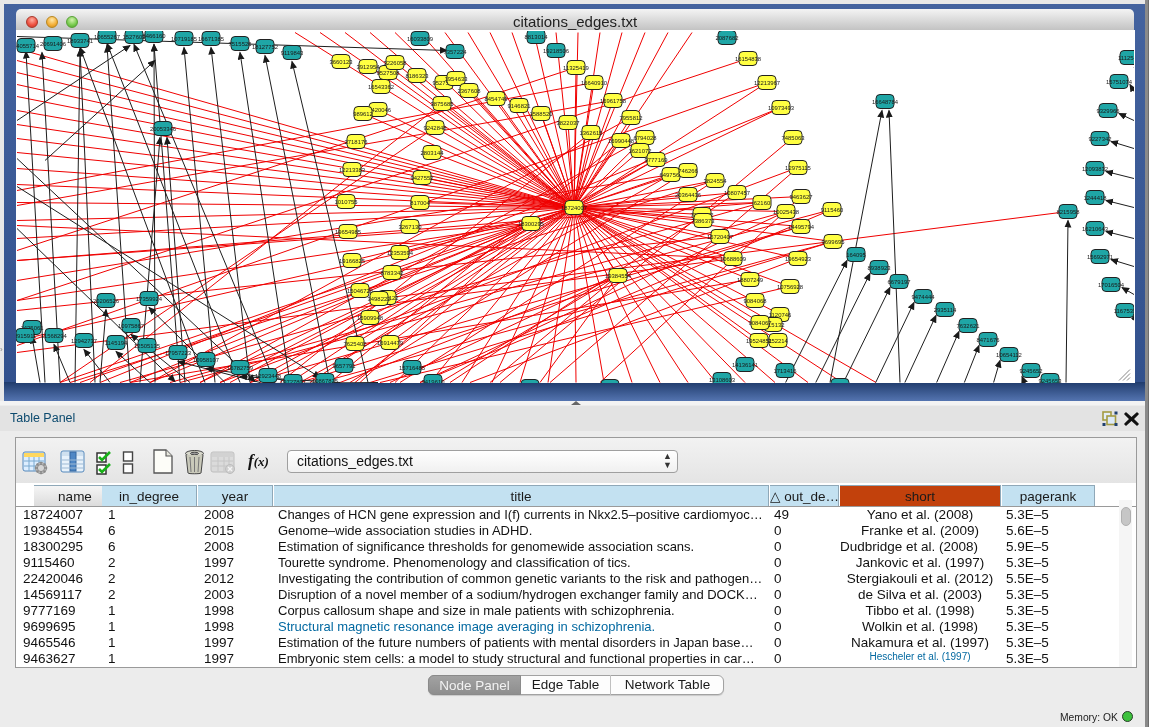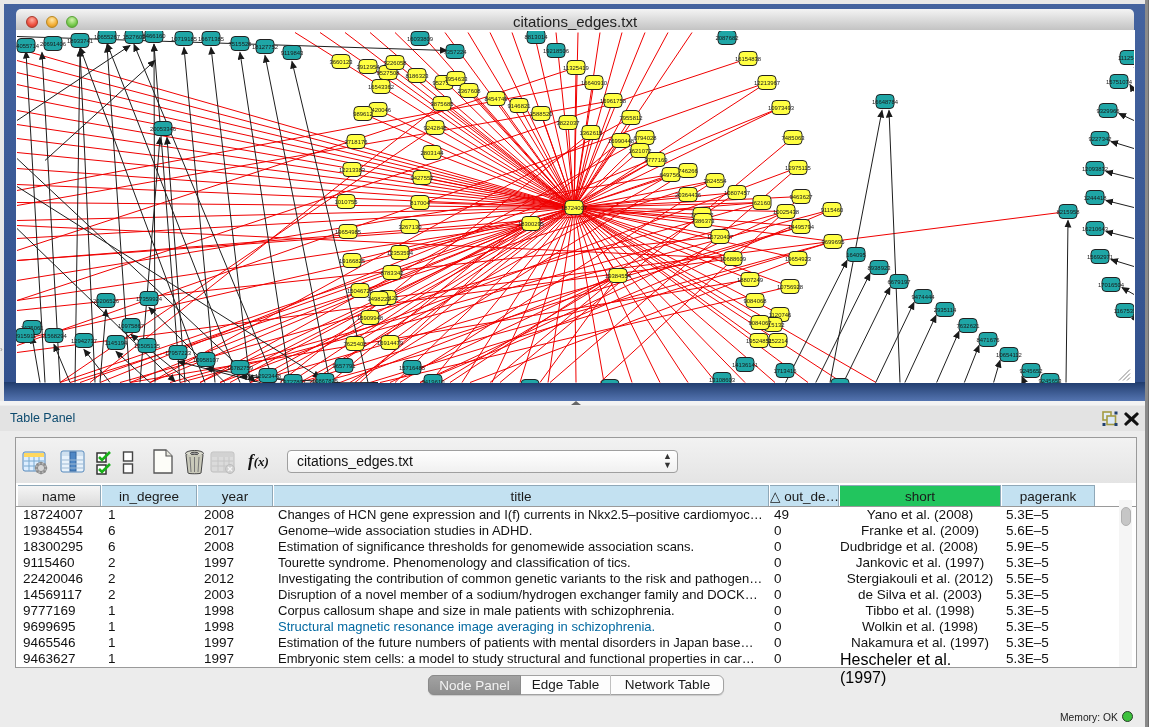--- a/index.html
+++ b/index.html
@@ -622,38 +622,38 @@
         <line x1="18" y1="18" x2="22" y2="22"></line>
         <line x1="22" y1="18" x2="18" y2="22"></line>
       </g>
 </svg></div>
 <div style="position:absolute;left:248px;top:451px;font-family:'Liberation Serif',serif;font-style:italic;font-weight:bold;font-size:17px;color:#111">f<span style="font-size:13px">(x)</span></div>
 
 <div style="position:absolute;left:287px;top:450px;width:391px;height:23px;background:linear-gradient(#ffffff,#f0f0f0);border:1px solid #9f9f9f;border-radius:4px"></div>
 <div style="position:absolute;left:297px;top:453px;font-size:14px;color:#111">citations_edges.txt</div>
 <div style="position:absolute;left:663px;top:452px;font-size:9px;color:#333;line-height:9px">▲<br>▼</div>
 
-<div style="position:absolute;left:18px;top:485px;width:83px;height:21px;background:linear-gradient(#f5f5f5,#dcdcdc);border-right:1px solid #8fa8b8;border-top:1px solid #8fa8b8;text-align:center;line-height:21px;font-size:13.5px;color:#1a1a1a;white-space:nowrap;overflow:hidden">name</div>
+<div style="position:absolute;left:34px;top:485px;width:83px;height:21px;background:linear-gradient(#f5f5f5,#dcdcdc);border-right:1px solid #8fa8b8;border-top:1px solid #8fa8b8;text-align:center;line-height:21px;font-size:13.5px;color:#1a1a1a;white-space:nowrap;overflow:hidden">name</div>
 <div style="position:absolute;left:102px;top:485px;width:95px;height:21px;background:#c3e1f1;border-right:1px solid #8fa8b8;border-top:1px solid #8fa8b8;text-align:center;line-height:21px;font-size:13.5px;color:#1a1a1a;white-space:nowrap;overflow:hidden">in_degree</div>
 <div style="position:absolute;left:198px;top:485px;width:75px;height:21px;background:#c3e1f1;border-right:1px solid #8fa8b8;border-top:1px solid #8fa8b8;text-align:center;line-height:21px;font-size:13.5px;color:#1a1a1a;white-space:nowrap;overflow:hidden">year</div>
 <div style="position:absolute;left:274px;top:485px;width:495px;height:21px;background:#c3e1f1;border-right:1px solid #8fa8b8;border-top:1px solid #8fa8b8;text-align:center;line-height:21px;font-size:13.5px;color:#1a1a1a;white-space:nowrap;overflow:hidden">title</div>
 <div style="position:absolute;left:770px;top:485px;width:69px;height:21px;background:#c3e1f1;border-right:1px solid #8fa8b8;border-top:1px solid #8fa8b8;text-align:center;line-height:21px;font-size:13.5px;color:#1a1a1a;white-space:nowrap;overflow:hidden">△ out_de…</div>
-<div style="position:absolute;left:840px;top:485px;width:161px;height:21px;background:#22c55e;border-right:1px solid #8fa8b8;border-top:1px solid #8fa8b8;text-align:center;line-height:21px;font-size:13.5px;color:#1a1a1a;white-space:nowrap;overflow:hidden">short</div>
+<div style="position:absolute;left:840px;top:485px;width:161px;height:21px;background:#c2410c;border-right:1px solid #8fa8b8;border-top:1px solid #8fa8b8;text-align:center;line-height:21px;font-size:13.5px;color:#1a1a1a;white-space:nowrap;overflow:hidden">short</div>
 <div style="position:absolute;left:1002px;top:485px;width:93px;height:21px;background:#c3e1f1;border-right:1px solid #8fa8b8;border-top:1px solid #8fa8b8;text-align:center;line-height:21px;font-size:13.5px;color:#1a1a1a;white-space:nowrap;overflow:hidden">pagerank</div>
 <div style="position:absolute;left:16px;top:506px;width:1120px;height:1px;background:#9a9a9a"></div>
 <div style="position:absolute;left:23px;top:507px;font-size:13.5px;color:#111">18724007</div>
 <div style="position:absolute;left:108px;top:507px;font-size:13.5px;color:#111">1</div>
 <div style="position:absolute;left:204px;top:507px;font-size:13.5px;color:#111">2008</div>
 <div style="position:absolute;left:278px;top:507px;font-size:13px;color:#111;width:492px;white-space:nowrap;overflow:hidden">Changes of HCN gene expression and I(f) currents in Nkx2.5–positive cardiomyoc…</div>
 <div style="position:absolute;left:774px;top:507px;font-size:13.5px;color:#111">49</div>
 <div style="position:absolute;left:840px;top:507px;width:160px;text-align:center;font-size:13.5px;color:#111">Yano et al. (2008)</div>
 <div style="position:absolute;left:1006px;top:507px;font-size:13.5px;color:#111">5.3E–5</div>
 <div style="position:absolute;left:23px;top:523px;font-size:13.5px;color:#111">19384554</div>
 <div style="position:absolute;left:108px;top:523px;font-size:13.5px;color:#111">6</div>
-<div style="position:absolute;left:204px;top:523px;font-size:13.5px;color:#111">2017</div>
+<div style="position:absolute;left:204px;top:523px;font-size:13.5px;color:#111">2015</div>
 <div style="position:absolute;left:278px;top:523px;font-size:13px;color:#111;width:492px;white-space:nowrap;overflow:hidden">Genome–wide association studies in ADHD.</div>
 <div style="position:absolute;left:774px;top:523px;font-size:13.5px;color:#111">0</div>
 <div style="position:absolute;left:840px;top:523px;width:160px;text-align:center;font-size:13.5px;color:#111">Franke et al. (2009)</div>
 <div style="position:absolute;left:1006px;top:523px;font-size:13.5px;color:#111">5.6E–5</div>
 <div style="position:absolute;left:23px;top:539px;font-size:13.5px;color:#111">18300295</div>
 <div style="position:absolute;left:108px;top:539px;font-size:13.5px;color:#111">6</div>
 <div style="position:absolute;left:204px;top:539px;font-size:13.5px;color:#111">2008</div>
 <div style="position:absolute;left:278px;top:539px;font-size:13px;color:#111;width:492px;white-space:nowrap;overflow:hidden">Estimation of significance thresholds for genomewide association scans.</div>
 <div style="position:absolute;left:774px;top:539px;font-size:13.5px;color:#111">0</div>
 <div style="position:absolute;left:840px;top:539px;width:160px;text-align:left;font-size:13.5px;color:#111">Dudbridge et al. (2008)</div>
@@ -698,21 +698,21 @@
 <div style="position:absolute;left:204px;top:635px;font-size:13.5px;color:#111">1997</div>
 <div style="position:absolute;left:278px;top:635px;font-size:13px;color:#111;width:492px;white-space:nowrap;overflow:hidden">Estimation of the future numbers of patients with mental disorders in Japan base…</div>
 <div style="position:absolute;left:774px;top:635px;font-size:13.5px;color:#111">0</div>
 <div style="position:absolute;left:840px;top:635px;width:160px;text-align:center;font-size:13.5px;color:#111">Nakamura et al. (1997)</div>
 <div style="position:absolute;left:1006px;top:635px;font-size:13.5px;color:#111">5.3E–5</div>
 <div style="position:absolute;left:23px;top:651px;font-size:13.5px;color:#111">9463627</div>
 <div style="position:absolute;left:108px;top:651px;font-size:13.5px;color:#111">1</div>
 <div style="position:absolute;left:204px;top:651px;font-size:13.5px;color:#111">1997</div>
 <div style="position:absolute;left:278px;top:651px;font-size:13px;color:#111;width:492px;white-space:nowrap;overflow:hidden">Embryonic stem cells: a model to study structural and functional properties in car…</div>
 <div style="position:absolute;left:774px;top:651px;font-size:13.5px;color:#111">0</div>
-<div style="position:absolute;left:840px;top:651px;width:160px;font-size:16px;color:#000000">Hescheler et al. (1997)</div>
+<div style="position:absolute;left:840px;top:651px;width:160px;text-align:center;font-size:10px;color:#0369a1">Hescheler et al. (1997)</div>
 <div style="position:absolute;left:1006px;top:651px;font-size:13.5px;color:#111">5.3E–5</div>
 
 <div style="position:absolute;left:1119px;top:500px;width:13px;height:167px;background:#f5f5f5"></div>
 <div style="position:absolute;left:1121px;top:507px;width:10px;height:19px;background:#c6c6c6;border:1px solid #b0b0b0;border-radius:5px"></div>
 
 <div style="position:absolute;left:428px;top:674.5px;width:296px;height:20px;background:#fdfdfd;border:1px solid #a2a2a2;border-radius:6px;box-shadow:0 1px 1px rgba(0,0,0,0.15)"></div>
 <div style="position:absolute;left:428px;top:674.5px;width:93px;height:20px;background:linear-gradient(#a2a2a2,#8e8e8e);border:1px solid #8a8a8a;border-radius:6px 0 0 6px;color:#f2f2f2;text-align:center;line-height:20px;font-size:13.5px">Node Panel</div>
 <div style="position:absolute;left:521px;top:674.5px;width:90px;height:20px;border-right:1px solid #c0c0c0;color:#1a1a1a;text-align:center;line-height:20px;font-size:13.5px">Edge Table</div>
 <div style="position:absolute;left:611px;top:674.5px;width:113px;height:20px;color:#1a1a1a;text-align:center;line-height:20px;font-size:13.5px">Network Table</div>
 

